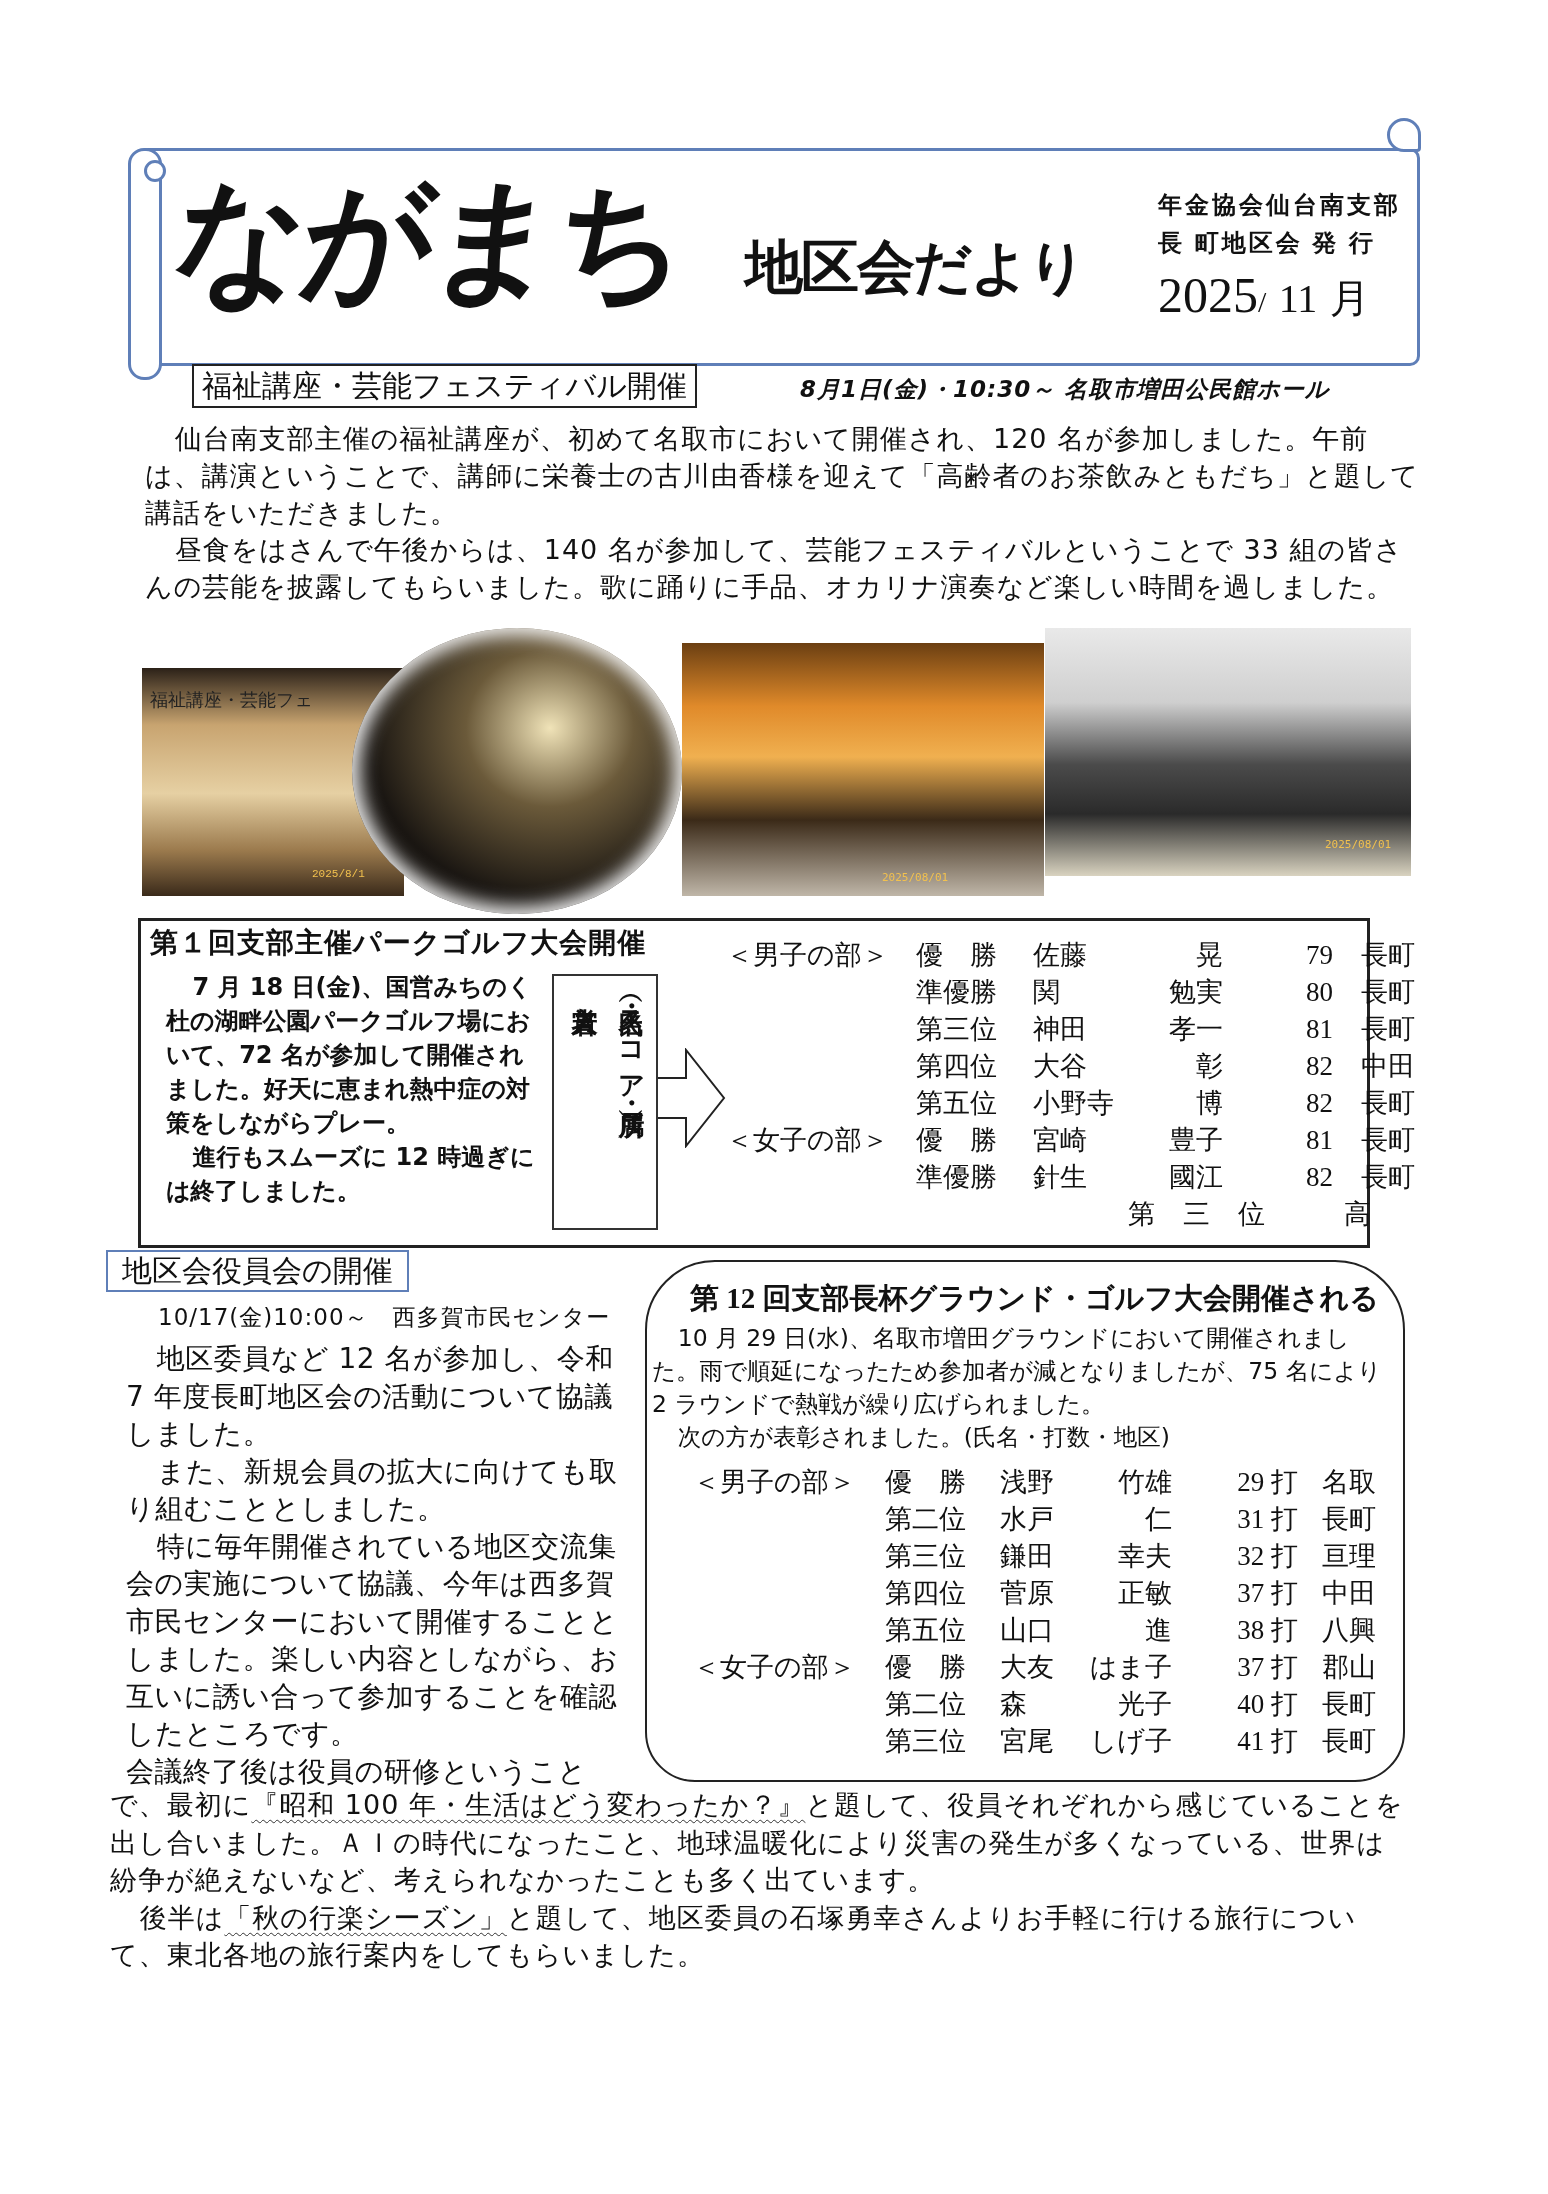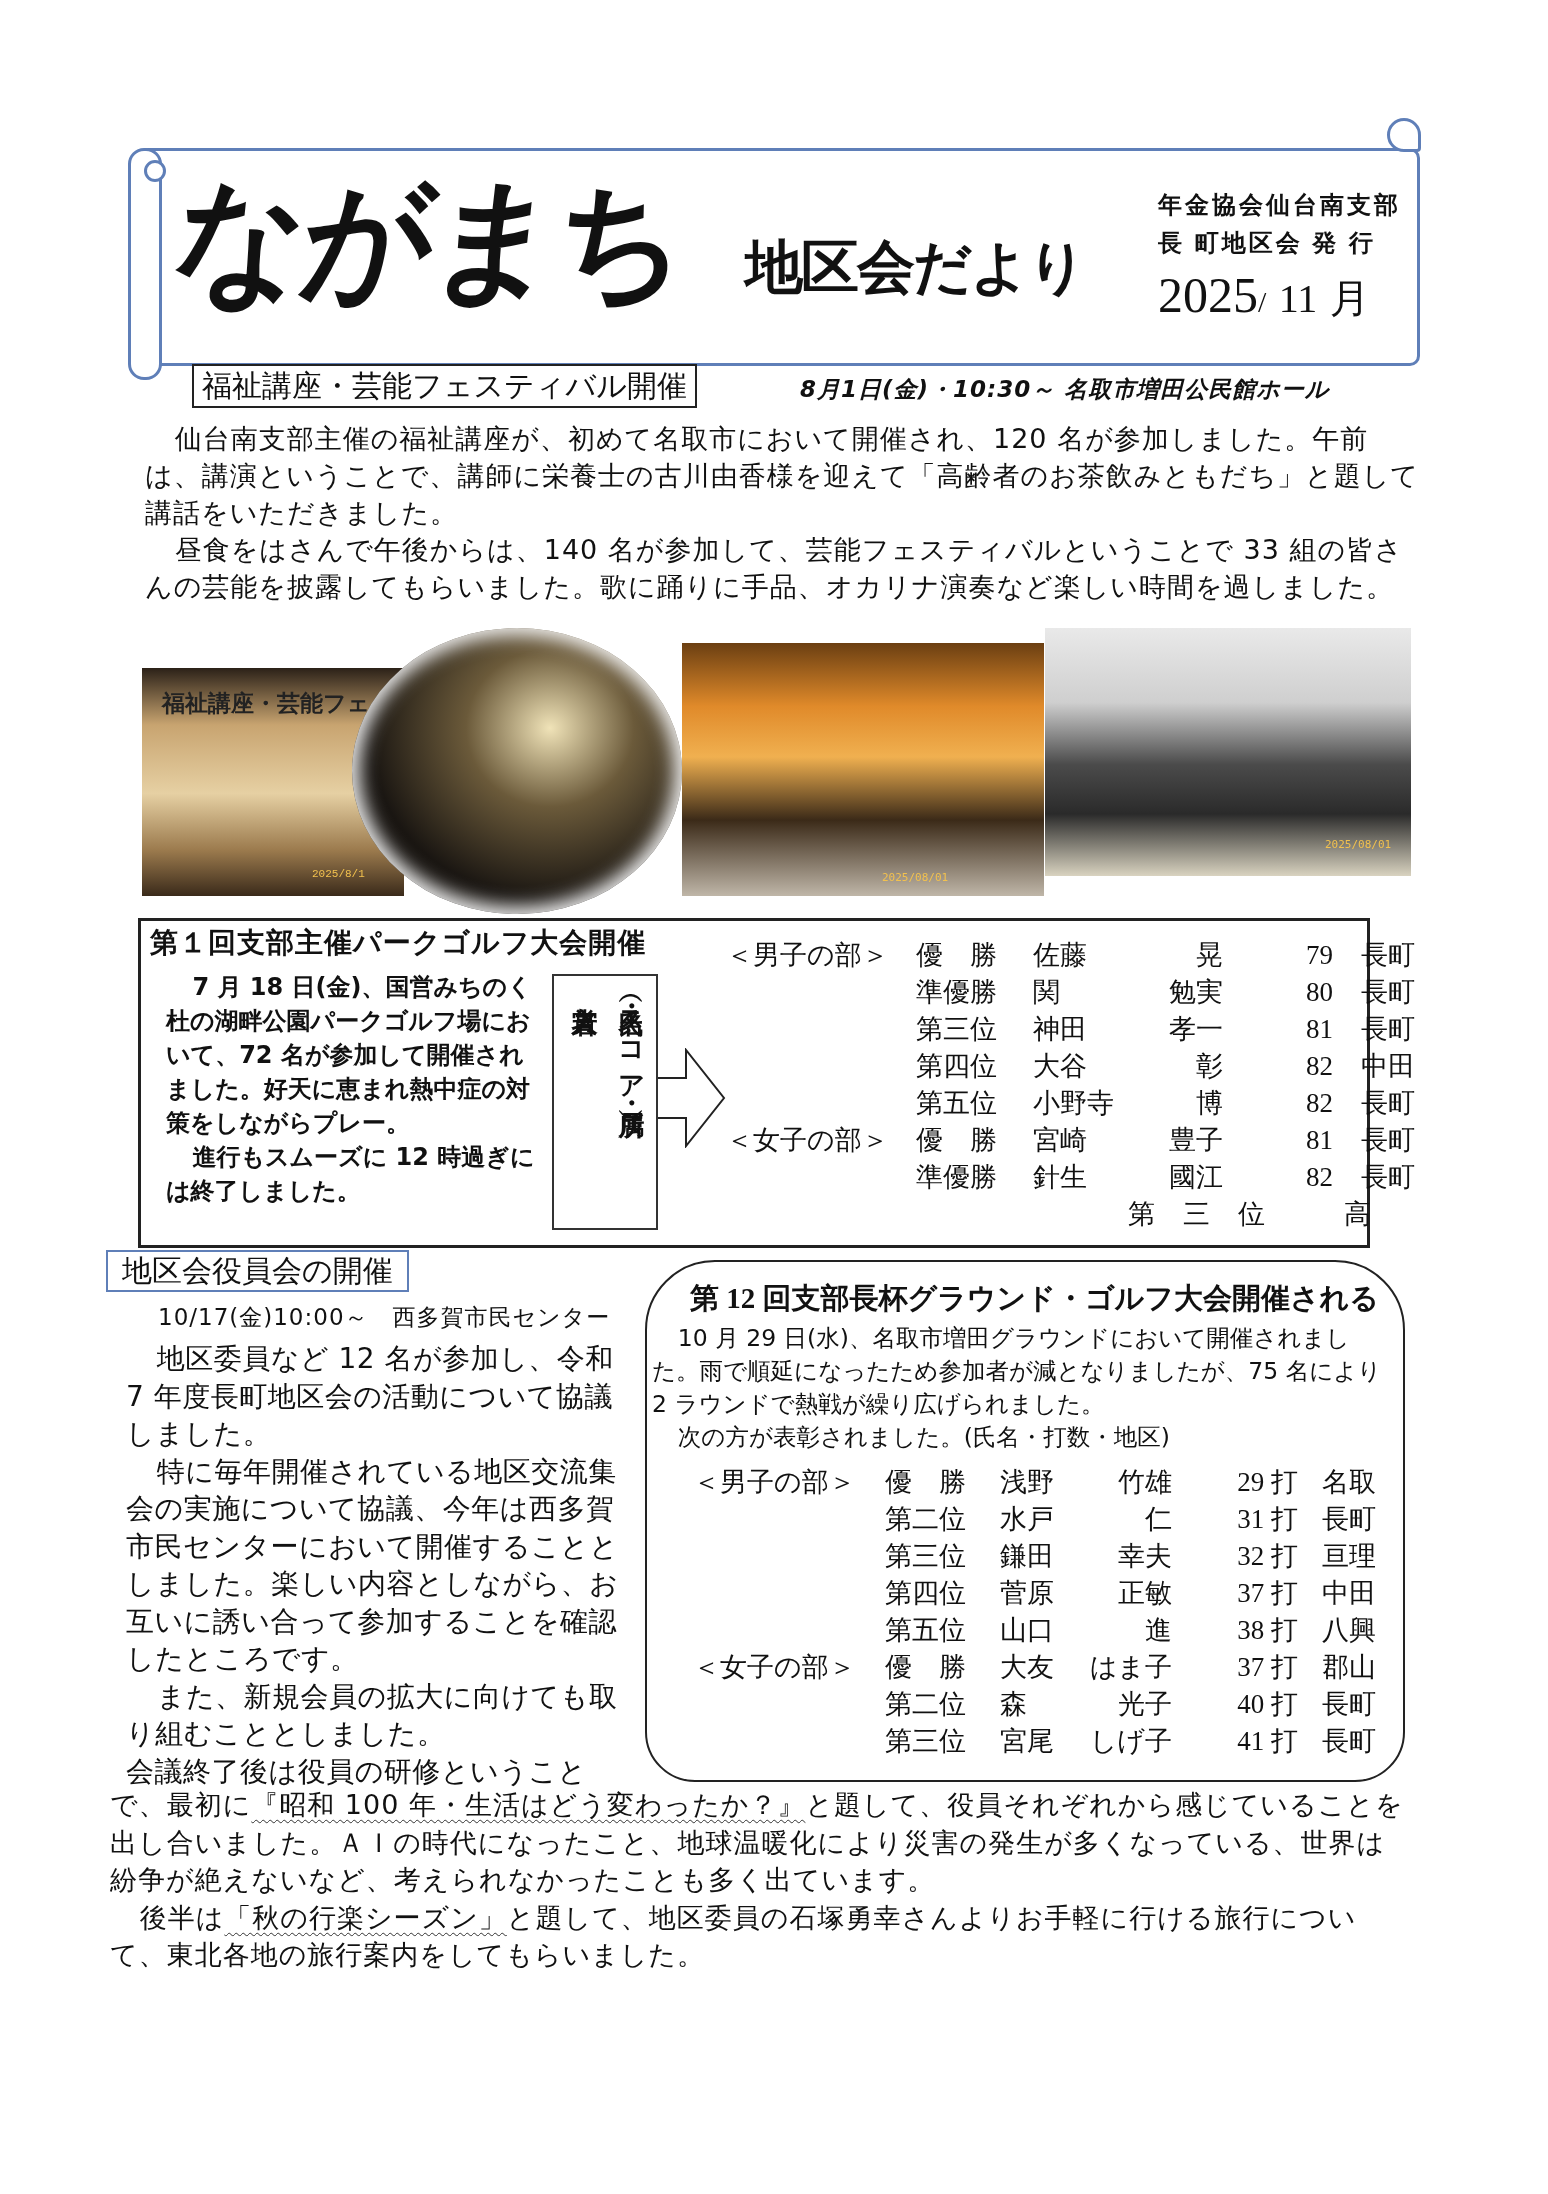--- a/index.html
+++ b/index.html
@@ -68,21 +68,21 @@
   .photo-1 { left: 142px; top: 668px; width: 262px; height: 228px;
     background: linear-gradient(180deg, #2b2118 0%, #c8a470 25%, #e6d0a3 55%, #9b7a4d 80%, #3a2a1a 100%); }
   .photo-2 { left: 352px; top: 628px; width: 330px; height: 286px; border-radius: 50%;
     background: radial-gradient(ellipse at 60% 35%, #f0e3b8 0%, #6b5a3a 30%, #1a1612 65%, #0b0a08 100%);
     box-shadow: 0 0 18px 8px rgba(255,255,255,0.9) inset; }
   .photo-3 { left: 682px; top: 643px; width: 362px; height: 253px;
     background: linear-gradient(180deg, #6b3f12 0%, #e08a2a 25%, #f0b050 45%, #3b2a18 70%, #bfb6a8 100%); }
   .photo-4 { left: 1045px; top: 628px; width: 366px; height: 248px;
     background: linear-gradient(180deg, #e9e9e9 0%, #cfcfcf 30%, #4b4b4b 55%, #2a2a2a 75%, #d9d3c0 100%); }
   .photo-banner {
-    left: 20px; top: 20px; color: #222; font-family: "DejaVu Sans", sans-serif; font-weight: bold; font-size: 23px;
+    left: 8px; top: 20px; color: #222; font-family: "DejaVu Sans", sans-serif; font-weight: normal; font-size: 18px;
   }
   .photo-stamp { color: #f2c14e; font-family: "DejaVu Sans Mono", monospace; font-size: 11px; }
 
   
   .parkgolf-box {
     left: 138px; top: 918px; width: 1232px; height: 330px;
     border: 3px solid #222; box-sizing: border-box;
   }
   .parkgolf-title {
     left: 150px; top: 924px; font-family: "DejaVu Sans", sans-serif; font-weight: bold;
@@ -261,22 +261,22 @@
     </tr>
   </tbody>
 </table>
 <div class="abs pg-third">第三位</div>
 <div class="abs pg-third-area">高</div>
 
 <div class="abs section-tag tag-committee">地区会役員会の開催</div>
 <div class="abs committee-meta">10/17(金)10:00～　西多賀市民センター</div>
 <div class="abs body-text committee-body">
   <p class="indent">地区委員など 12 名が参加し、令和 7 年度長町地区会の活動について協議しました。</p>
+  <p class="indent">また、新規会員の拡大に向けても取り組むこととしました。</p>
   <p class="indent">特に毎年開催されている地区交流集会の実施について協議、今年は西多賀市民センターにおいて開催することとしました。楽しい内容としながら、お互いに誘い合って参加することを確認したところです。</p>
-  <p class="indent">また、新規会員の拡大に向けても取り組むこととしました。</p>
   <p>会議終了後は役員の研修ということ</p>
 </div>
 
 <div class="abs ground-box"></div>
 <div class="abs ground-title">第 12 回支部長杯グラウンド・ゴルフ大会開催される</div>
 <div class="abs ground-body">
   <p class="indent">10 月 29 日(水)、名取市増田グラウンドにおいて開催されました。雨で順延になったため参加者が減となりましたが、75 名により 2 ラウンドで熱戦が繰り広げられました。</p>
   <p class="indent">次の方が表彰されました。(氏名・打数・地区)</p>
 </div>
 

